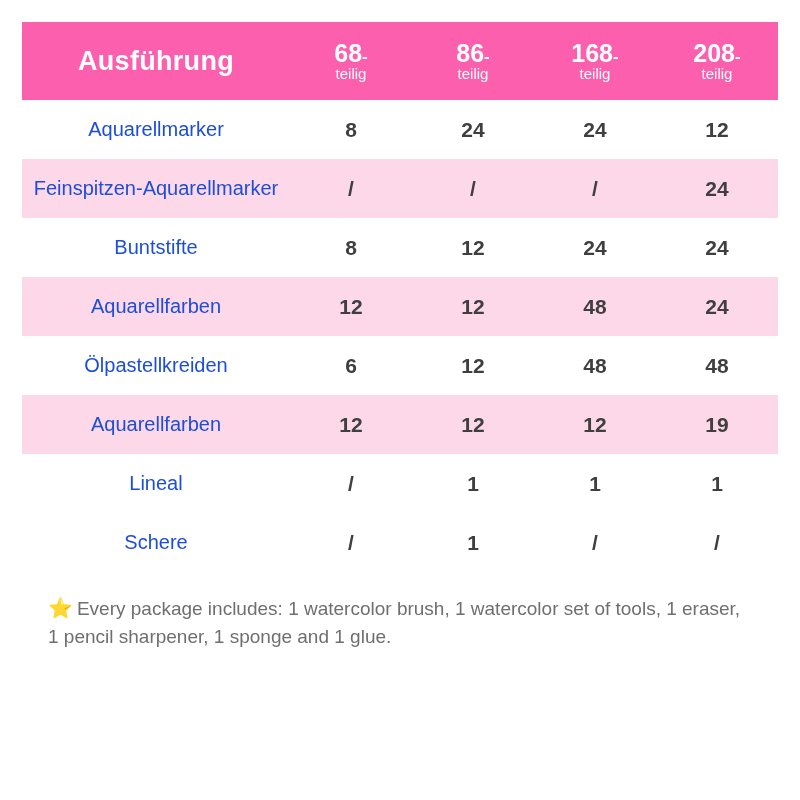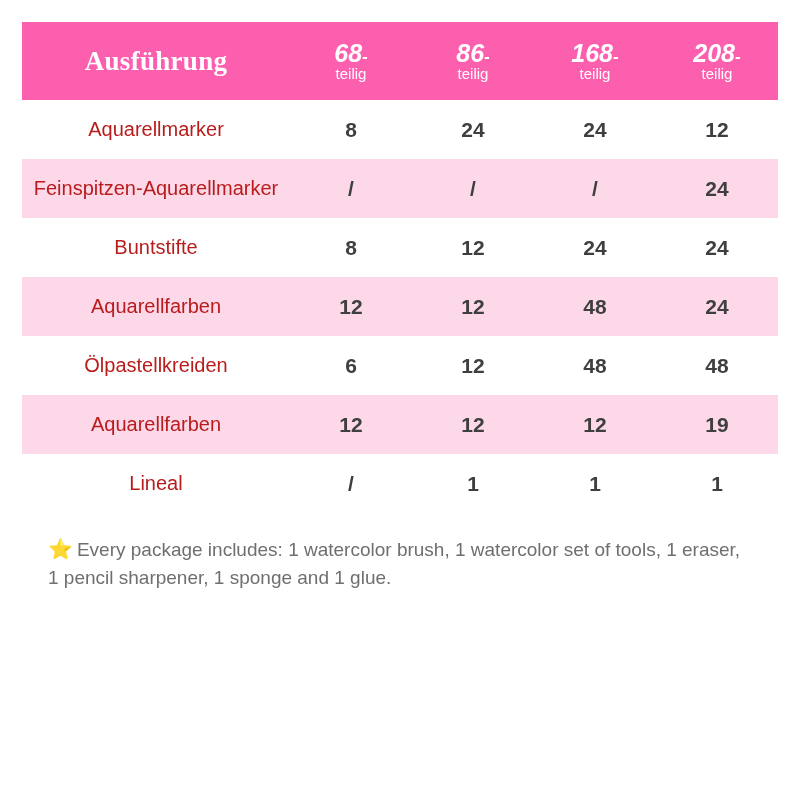--- a/index.html
+++ b/index.html
@@ -33,32 +33,30 @@
     padding: 0;
     height: 78px;
     vertical-align: middle;
     font-weight: bold;
   }
   th.headline-cell {
     width: 268px;
     text-align: center;
     font-size: 27px;
     letter-spacing: 0.3px;
-    font-family: Liberation Serif, serif;
   }
   th.variant-cell {
     width: 122px;
     text-align: center;
   }
   .variant-num {
     font-size: 25px;
     font-weight: bold;
     line-height: 1.05;
     display: block;
-    font-style: italic;
   }
   .variant-num .dash {
     font-size: 17px;
     font-weight: bold;
   }
   .variant-sub {
     font-size: 15px;
     font-weight: normal;
     display: block;
     line-height: 1.15;
@@ -73,21 +71,21 @@
   table.spec tbody tr.even {
     background: #fcd8e9;
   }
   table.spec tbody td {
     padding: 0;
     vertical-align: middle;
   }
   td.label {
     text-align: center;
     font-size: 20px;
-    color: #b91c1c;
+    color: #1d4ed8;
     font-weight: normal;
   }
   td.value {
     text-align: center;
     font-size: 21px;
     color: #3f3f3f;
     font-weight: bold;
   }
   .footnote {
     margin-top: 22px;
@@ -178,20 +176,27 @@
         <td class="value">12</td>
         <td class="value">19</td>
       </tr>
       <tr class="odd">
         <td class="label">Lineal</td>
         <td class="value">/</td>
         <td class="value">1</td>
         <td class="value">1</td>
         <td class="value">1</td>
       </tr>
+      <tr class="odd">
+        <td class="label">Schere</td>
+        <td class="value">/</td>
+        <td class="value">1</td>
+        <td class="value">/</td>
+        <td class="value">/</td>
+      </tr>
     </tbody>
   </table>
 
   <div class="footnote">
     <span class="star">⭐</span><span>Every package includes: 1 watercolor brush, 1 watercolor set of tools, 1 eraser, 1 pencil sharpener, 1 sponge and 1 glue.</span>
   </div>
 
 </div>
 
 </body></html>

